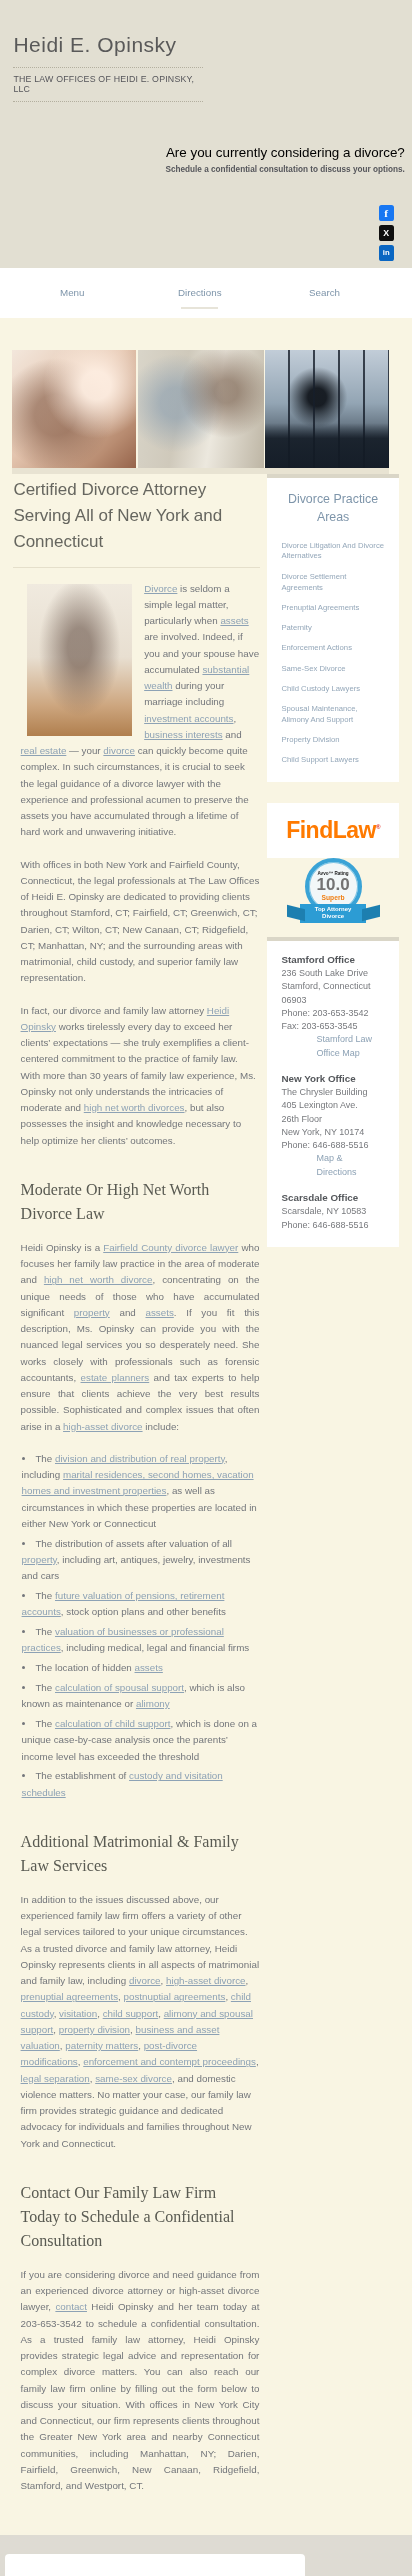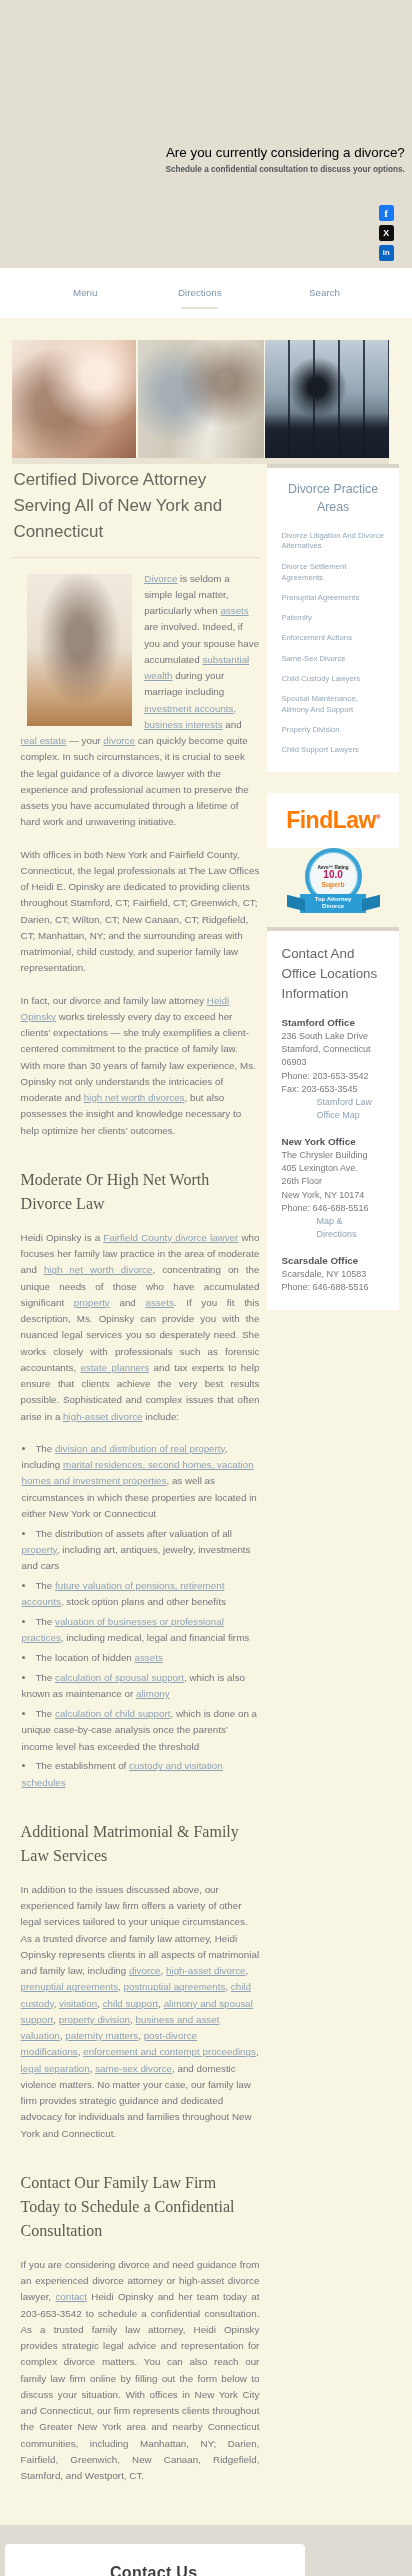--- a/index.html
+++ b/index.html
@@ -22,27 +22,27 @@
   .email { font-size:14px; color:#4e4f54; }
   .social { position:absolute; top:205px; right:18px; display:flex; flex-direction:column; gap:4.6px; }
   .s-ic { width:15.5px; height:15.5px; border-radius:2.6px; color:#fff; font-weight:bold; display:flex; align-items:center; justify-content:center; font-size:8.8px; }
   .s-fb { background:#1877f2; font-family:"Liberation Serif",serif; font-size:11.3px; }
   .s-x  { background:#0f0f0f; }
   .s-li { background:#0a66c2; font-size:7.7px; }
 
   
   .nav { background:#ffffff; height:50px; position:relative; }
   .nav a { position:absolute; top:18.5px; font-size:9.8px; color:#7e95aa; }
-  .nav-menu { left:73px; }
+  .nav-menu { left:60px; }
   .nav-directions { left:178px; }
   .nav-directions::after { content:""; position:absolute; left:3.1px; right:3.1px; bottom:-11.3px; height:1.5px; background:#e7e4d9; }
   .nav-search { left:309px; }
 
   
-  .cream { background:#f9f5e3; padding-top:22px; }
+  .cream { background:#f9f5e3; padding-top:32px; }
   .photos { display:flex; gap:1.5px; margin-left:12.4px; width:377px; }
   .photo { height:118px; }
   .photo1 { width:124px; background:
       radial-gradient(circle at 68% 30%, rgba(255,240,228,.9) 0 12%, transparent 45%),
       radial-gradient(circle at 35% 55%, rgba(120,80,60,.55) 0 20%, transparent 55%),
       linear-gradient(135deg,#f3e7dc 0%,#e3c4ae 45%,#b98d72 80%,#96644b 100%); }
   .photo2 { width:126px; background:
       radial-gradient(circle at 70% 35%, rgba(90,60,40,.5) 0 10%, transparent 40%),
       radial-gradient(circle at 30% 45%, rgba(110,140,170,.45) 0 14%, transparent 45%),
       linear-gradient(100deg,#d9d5c9 0%,#cfc9bb 35%,#ece8de 60%,#bdb5a4 100%); }
@@ -73,21 +73,21 @@
   .bar { height:4.1px; background:#dad6c7; }
   .side-card { background:#fff; padding:13.4px 14.4px 15.5px; }
   .side-title { font-size:12.4px; font-weight:400; color:#7e95aa; line-height:1.45; margin-bottom:13.4px;text-align:center; }
   .side-link { display:block; font-size:7.7px; color:#94a7b9; line-height:1.42; margin-bottom:9.3px; }
   .findlaw-card { background:#fff; height:55px; margin-top:21px; display:flex; align-items:center; justify-content:center; }
   .findlaw { color:#ff7a00; font-size:23px; font-weight:bold; letter-spacing:-0.5px; }
   .findlaw sup { font-size:6.2px; color:#e02b20; }
   .avvo { margin:8.2px auto 0; width:82px; position:relative; height:78px; }
   .avvo-circle { width:57px; height:57px; margin:0 auto; border-radius:50%; background:#f2f7f8; border:4.6px solid #3aa3d6; box-shadow:0 0 0 1px #7cc4e4 inset; display:flex; flex-direction:column; align-items:center; justify-content:center; position:relative; z-index:2; }
   .avvo-label { font-size:4.6px; color:#222; font-weight:bold; }
-  .avvo-score { font-size:10px; font-weight:bold; color:#be185d; line-height:1.05; }
+  .avvo-score { font-size:17px; font-weight:bold; color:#737373; line-height:1.05; }
   .avvo-superb { font-size:6.7px; font-weight:bold; color:#f07f13; }
   .avvo-ribbon { position:relative; z-index:3; margin:-11.3px auto 0; width:66px; background:#2c9cd4; color:#fff; text-align:center; font-size:6px; font-weight:bold; line-height:1.25; padding:2.1px 0 2.6px; }
   .avvo-ribbon::before, .avvo-ribbon::after { content:""; position:absolute; top:3.1px; width:17.5px; height:12.4px; background:#1d7fb0; z-index:-1; }
   .avvo-ribbon::before { left:-13.4px; transform:skewY(14deg); }
   .avvo-ribbon::after { right:-13.4px; transform:skewY(-14deg); }
   .contact-card-wrap { margin-top:13.4px; }
   .contact-title { font-size:13.4px; font-weight:400; color:#65676a; line-height:1.5; margin-bottom:12.4px; }
   .office { margin-bottom:13.4px; }
   .office h3 { font-size:9.8px; color:#54575b; margin-bottom:2.1px; }
   .office div { font-size:9px; line-height:1.47; color:#77797d; }
@@ -95,20 +95,26 @@
 
   
   .form-band { background:#dedbd3; padding:19px 0 15.5px; }
   .form-card { margin-left:5.2px; width:300px; background:#fff; border-radius:4.1px 4.1px 13.4px 13.4px; padding:19.6px 18.5px 36px 15.5px; }
   .form-title { text-align:center; font-size:16px; font-weight:bold; color:#3e3f42; letter-spacing:0.3px; margin-bottom:21px; }
 </style>
 </head>
 <body>
 
 <div class="header">
+  <div class="brand">
+    <div class="site-name">Heidi E. Opinsky</div>
+    <div class="dotline"></div>
+    <div class="tagline">THE LAW OFFICES OF HEIDI E. OPINSKY, LLC</div>
+    <div class="dotline2"></div>
+  </div>
   <div class="cta">
     <div class="cta-1">Are you currently considering a divorce?</div>
     <div class="cta-2">Schedule a confidential consultation to discuss your options.</div>
   </div>
   <div class="social">
     <a class="s-ic s-fb">f</a>
     <a class="s-ic s-x">X</a>
     <a class="s-ic s-li">in</a>
   </div>
 </div>
@@ -183,21 +189,20 @@
         </span>
         <span class="avvo-ribbon" style="display:block">
           <span style="display:block">Top Attorney</span>
           <span style="display:block">Divorce</span>
         </span>
       </a>
 
       <div class="contact-card-wrap">
         <div class="bar"></div>
         <div class="side-card">
-          <div class="contact-title">Contact And Office Locations Information</div>
 
           <div class="office">
             <h3>Stamford Office</h3>
             <div>236 South Lake Drive</div>
             <div>Stamford, Connecticut 06903</div>
             <div>Phone: 203-653-3542</div>
             <div>Fax: 203-653-3545</div>
             <a>Stamford Law Office Map</a>
           </div>
 

